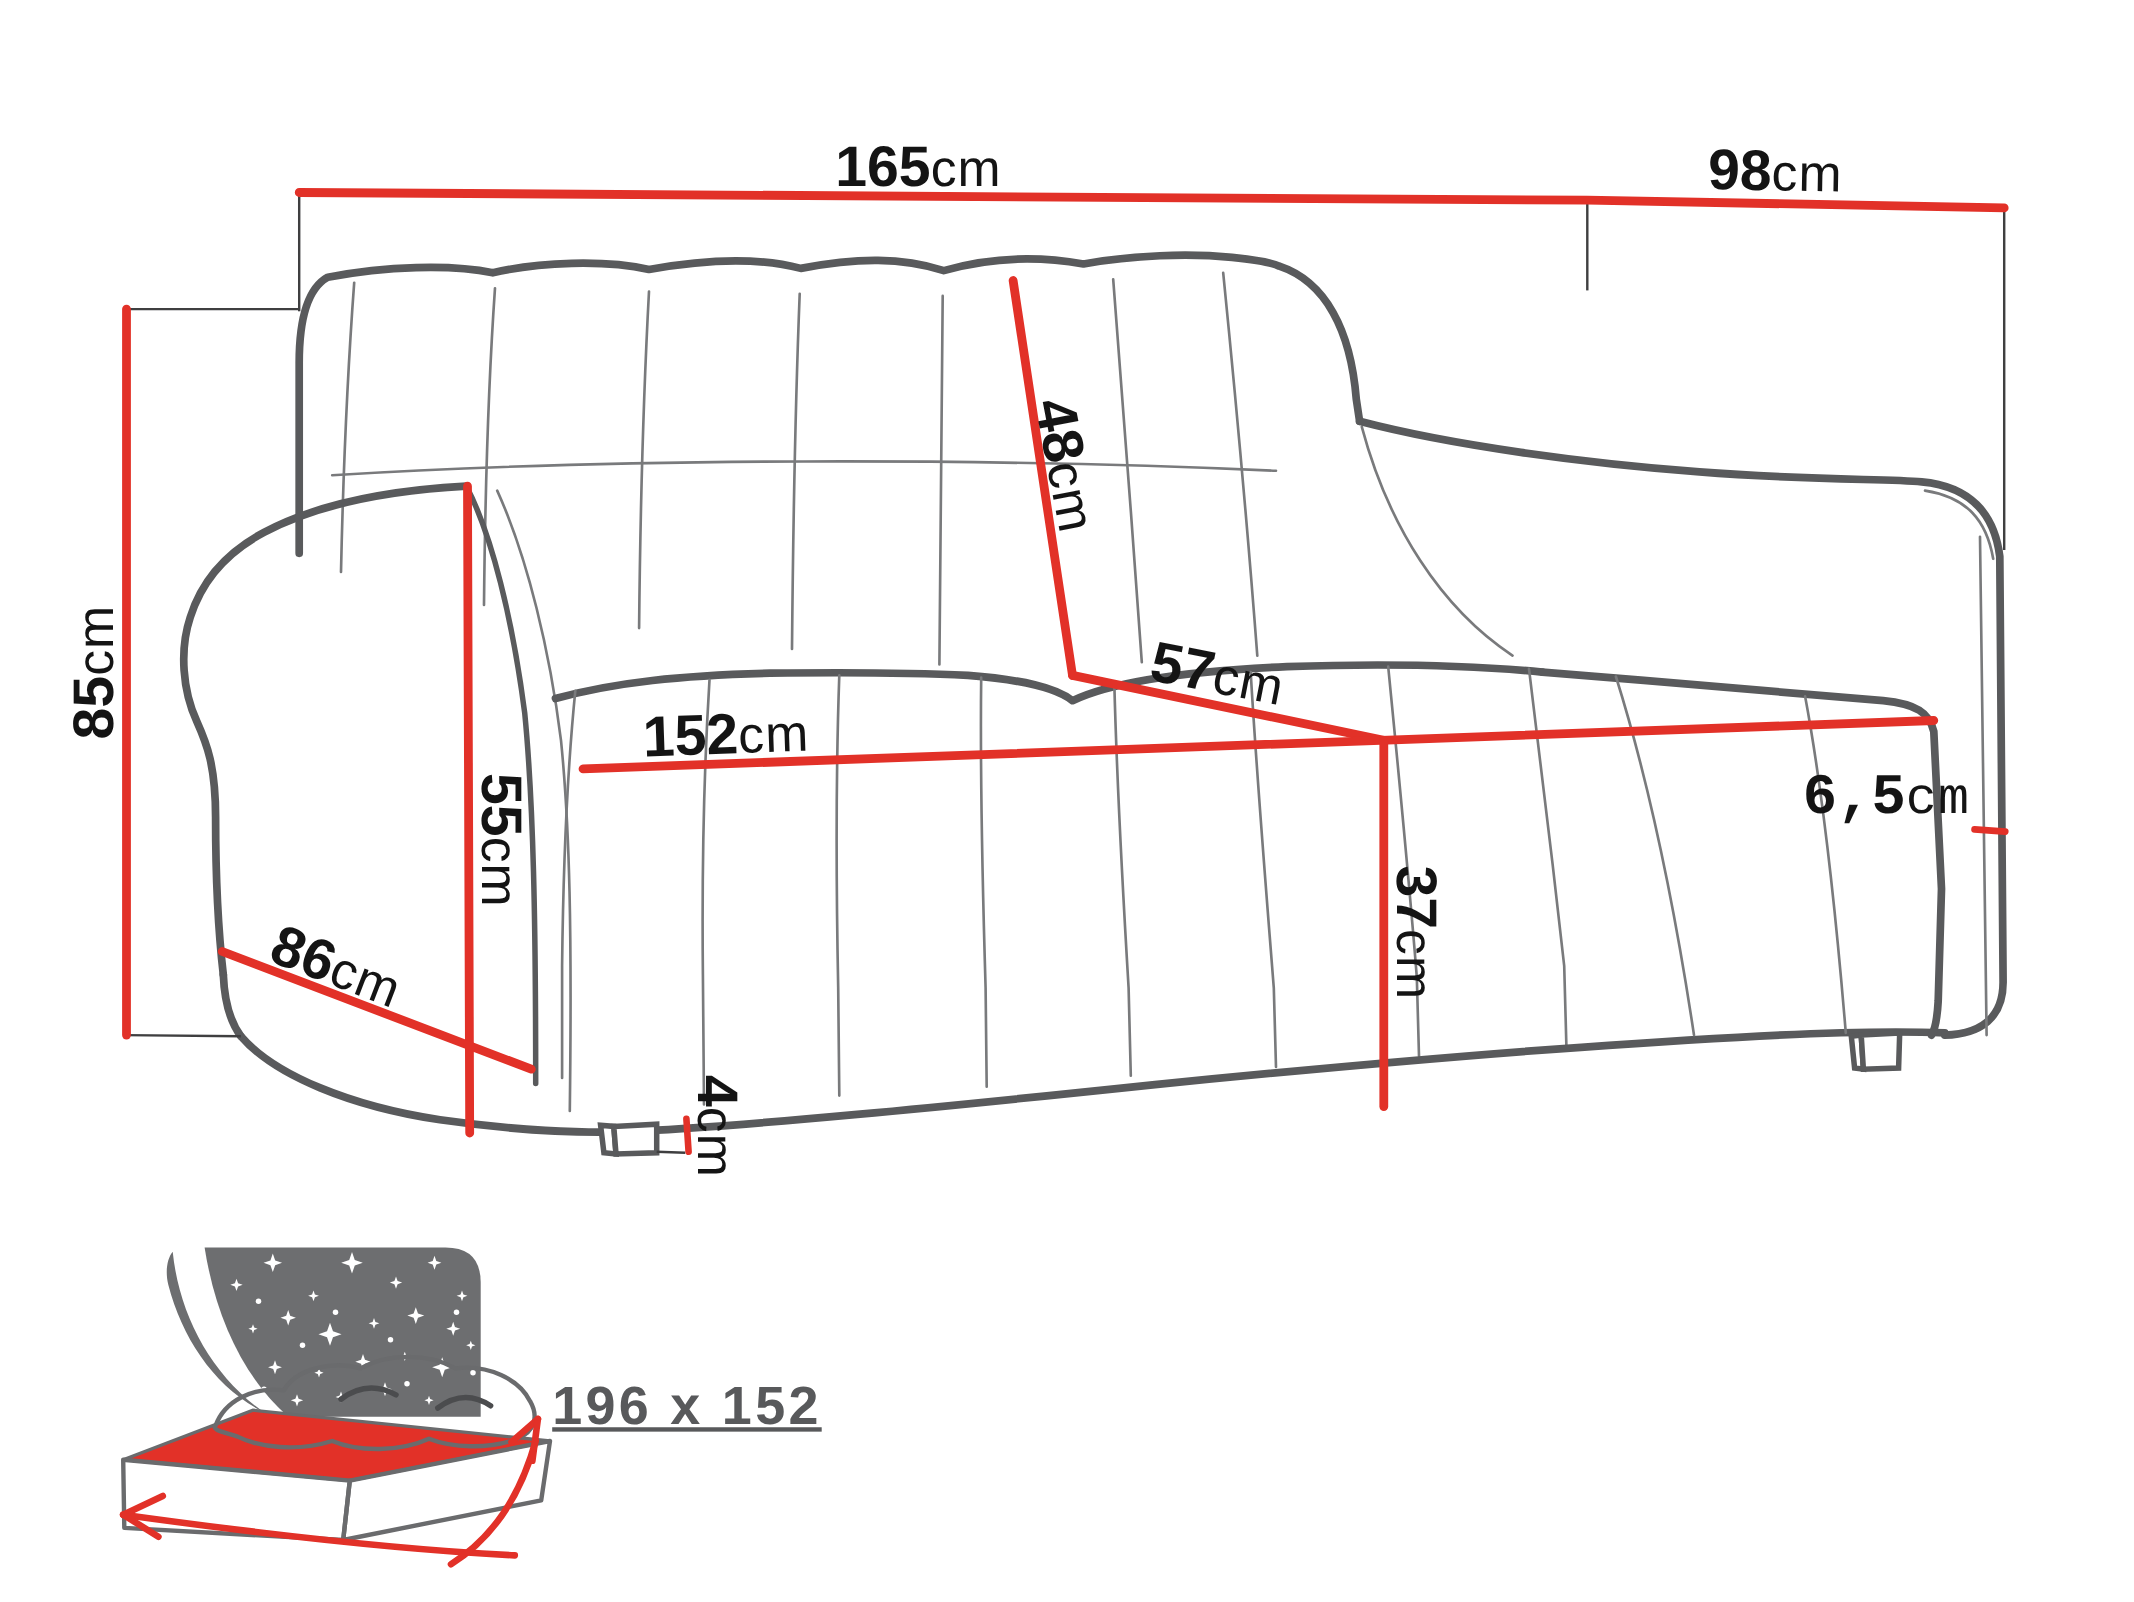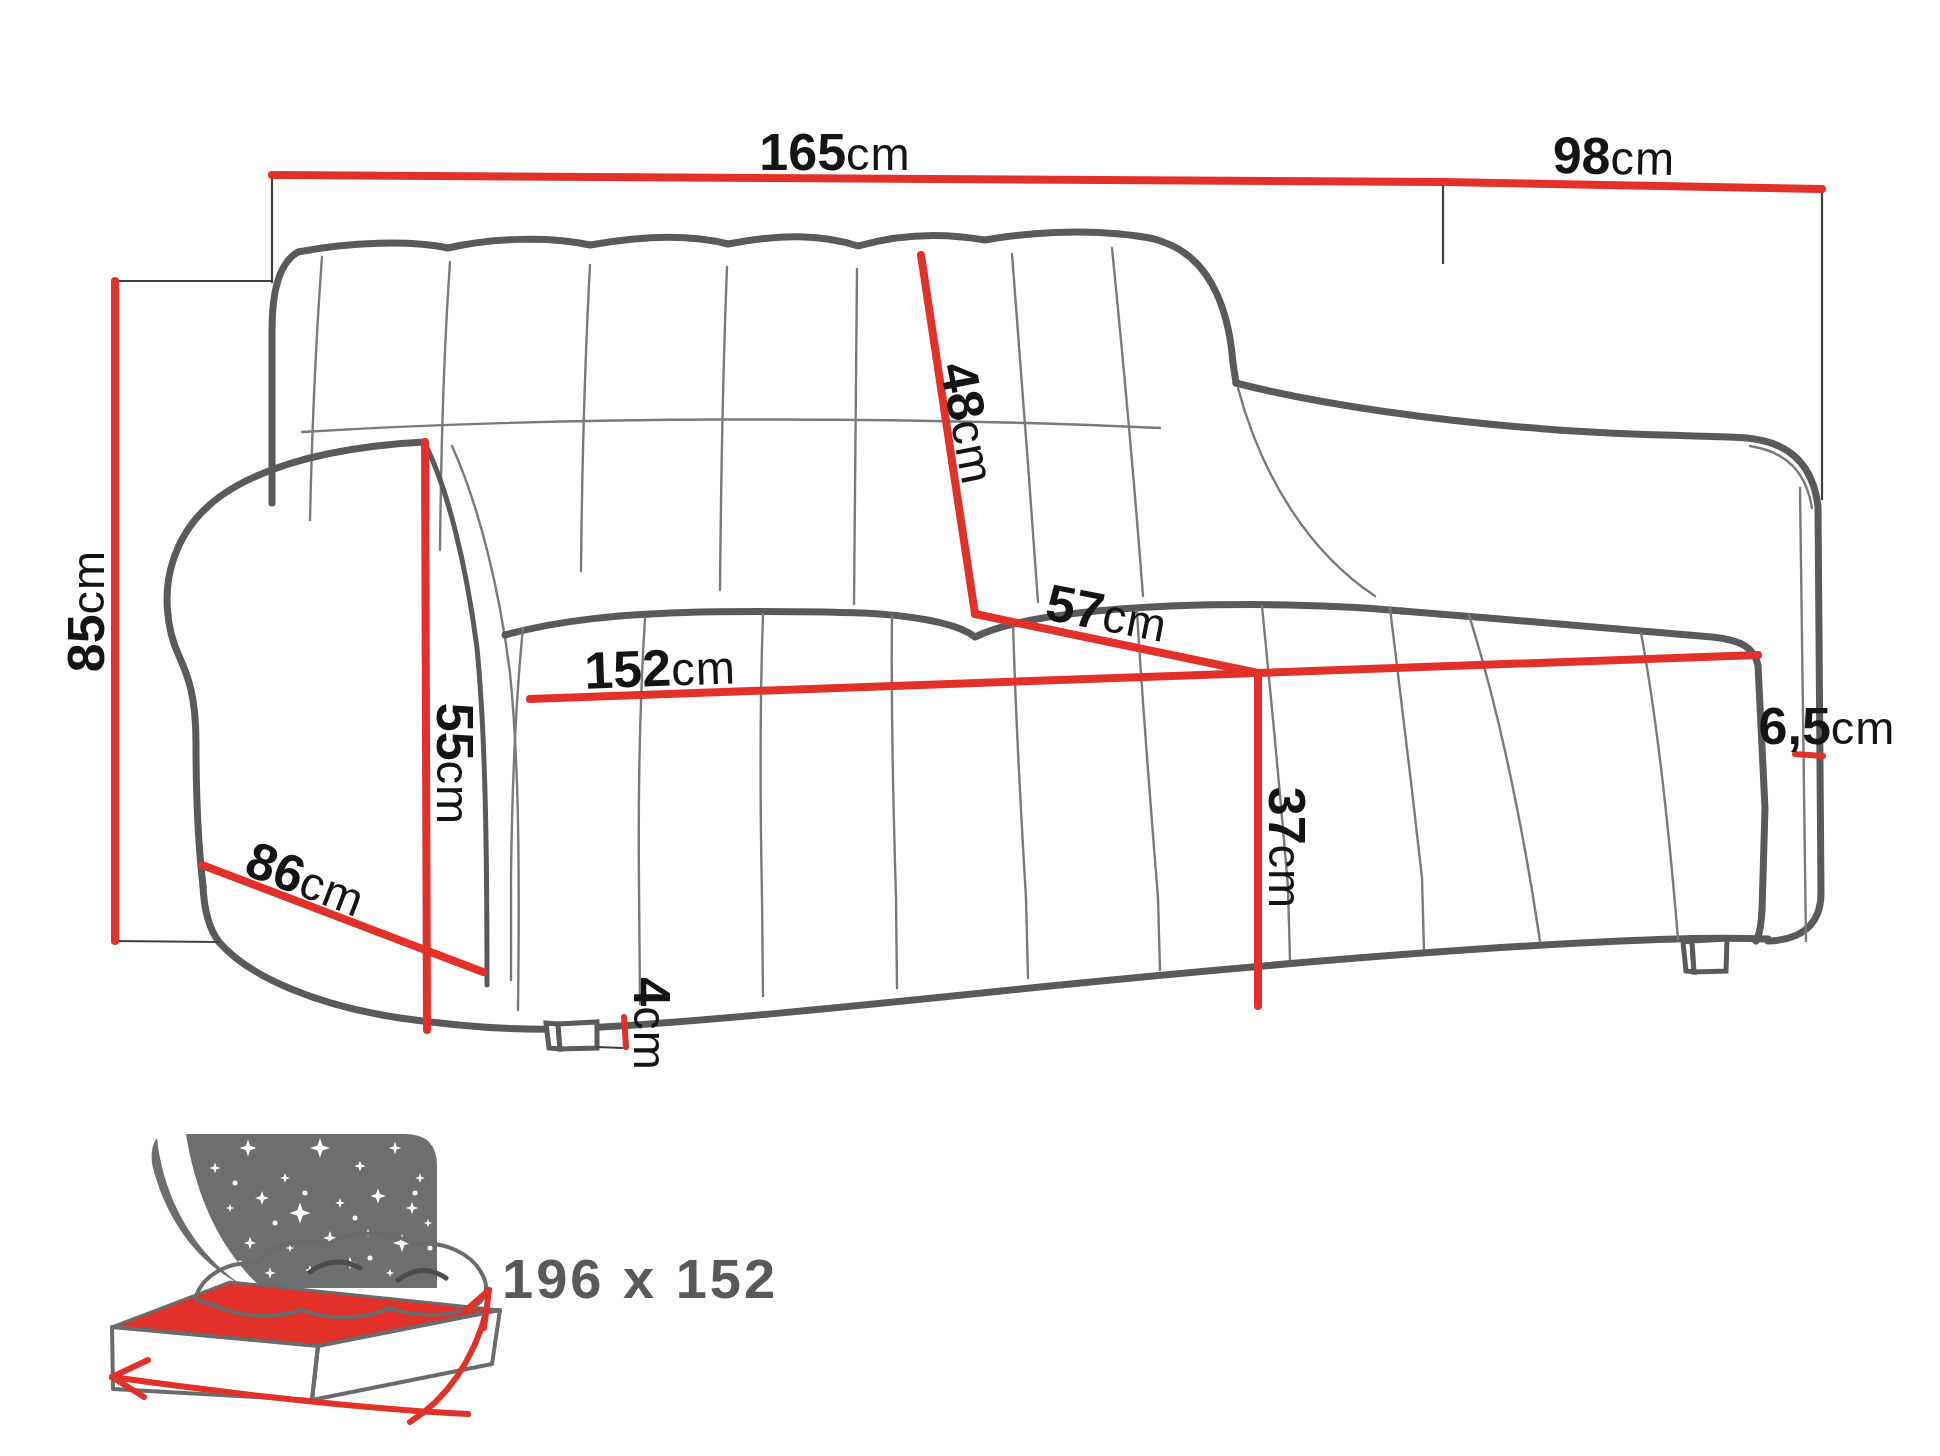--- a/index.html
+++ b/index.html
@@ -23,22 +23,23 @@
   .redicon{stroke:var(--red);stroke-width:6;fill:none;stroke-linecap:round;}
 
   .dim{
     position:absolute;white-space:nowrap;color:var(--ink);
     transform-origin:center center;line-height:1;
   }
   .dim .num{font-weight:700;font-size:52px;letter-spacing:0px;}
   .dim .unit{font-weight:400;font-size:47px;letter-spacing:1px;}
   .bedsize{
     position:absolute;white-space:nowrap;color:var(--bed-text);
-    font-weight:700;font-size:56px;letter-spacing:3px;line-height:1;
+    font-weight:700;font-size:49px;letter-spacing:3px;line-height:1;
     transform:translate(0,-50%);
+    text-decoration:underline;
   }
 </style>
 </head>
 <body>
 
 <div class="stage">
 
   <svg width="1940" height="1456" viewBox="0 0 1940 1456">
 
     <defs>
@@ -228,21 +229,21 @@
   </div>
 
   <div class="dim" style="left:1287px;top:800px;transform:translate(-50%,-50%) rotate(90deg);">
     <span class="num">37</span><span class="unit">cm</span>
   </div>
 
   <div class="dim" style="left:652px;top:976px;transform:translate(-50%,-50%) rotate(90deg);">
     <span class="num">4</span><span class="unit">cm</span>
   </div>
 
-  <div class="dim" style="left:1827px;top:678px;transform:translate(-50%,-50%);">
+  <div class="dim" style="left:1715px;top:678px;transform:translate(-50%,-50%);font-family:Liberation Mono, monospace;">
     <span class="num">6,5</span><span class="unit">cm</span>
   </div>
 
   <div class="bedsize" style="left:502px;top:1231px;">
     <span>196 x 152</span>
   </div>
 
 </div>
 
 </body></html>

